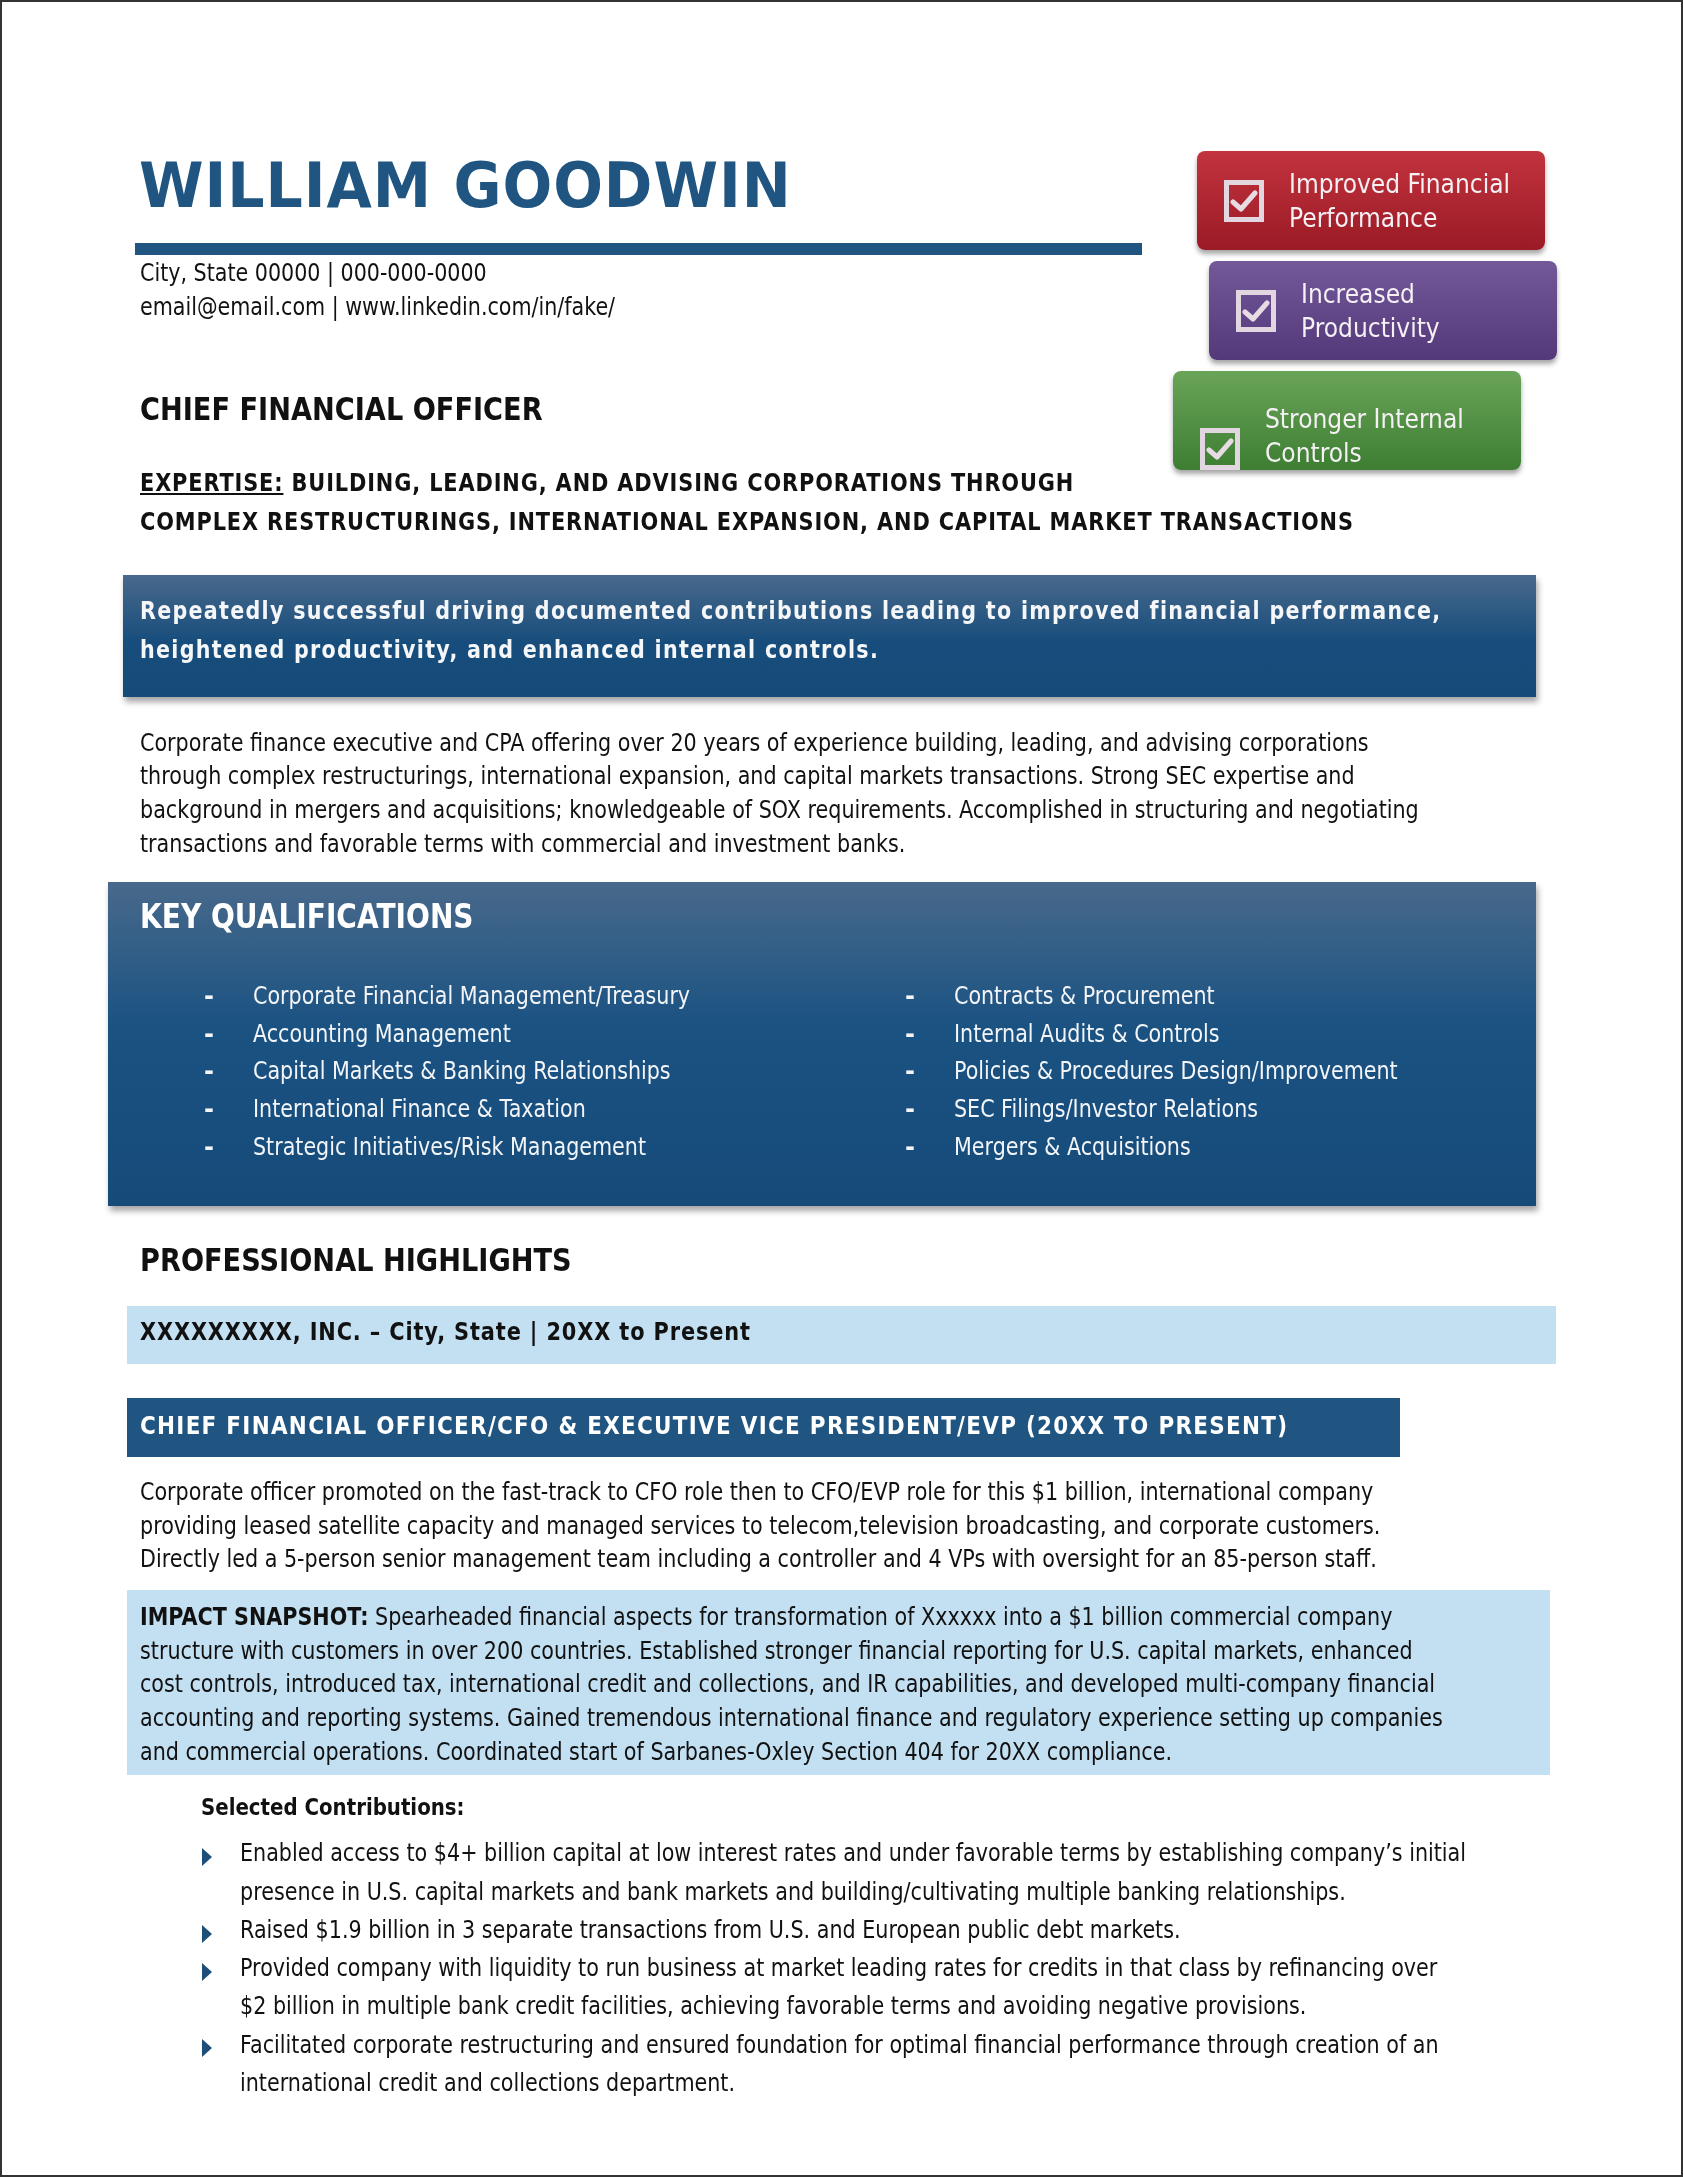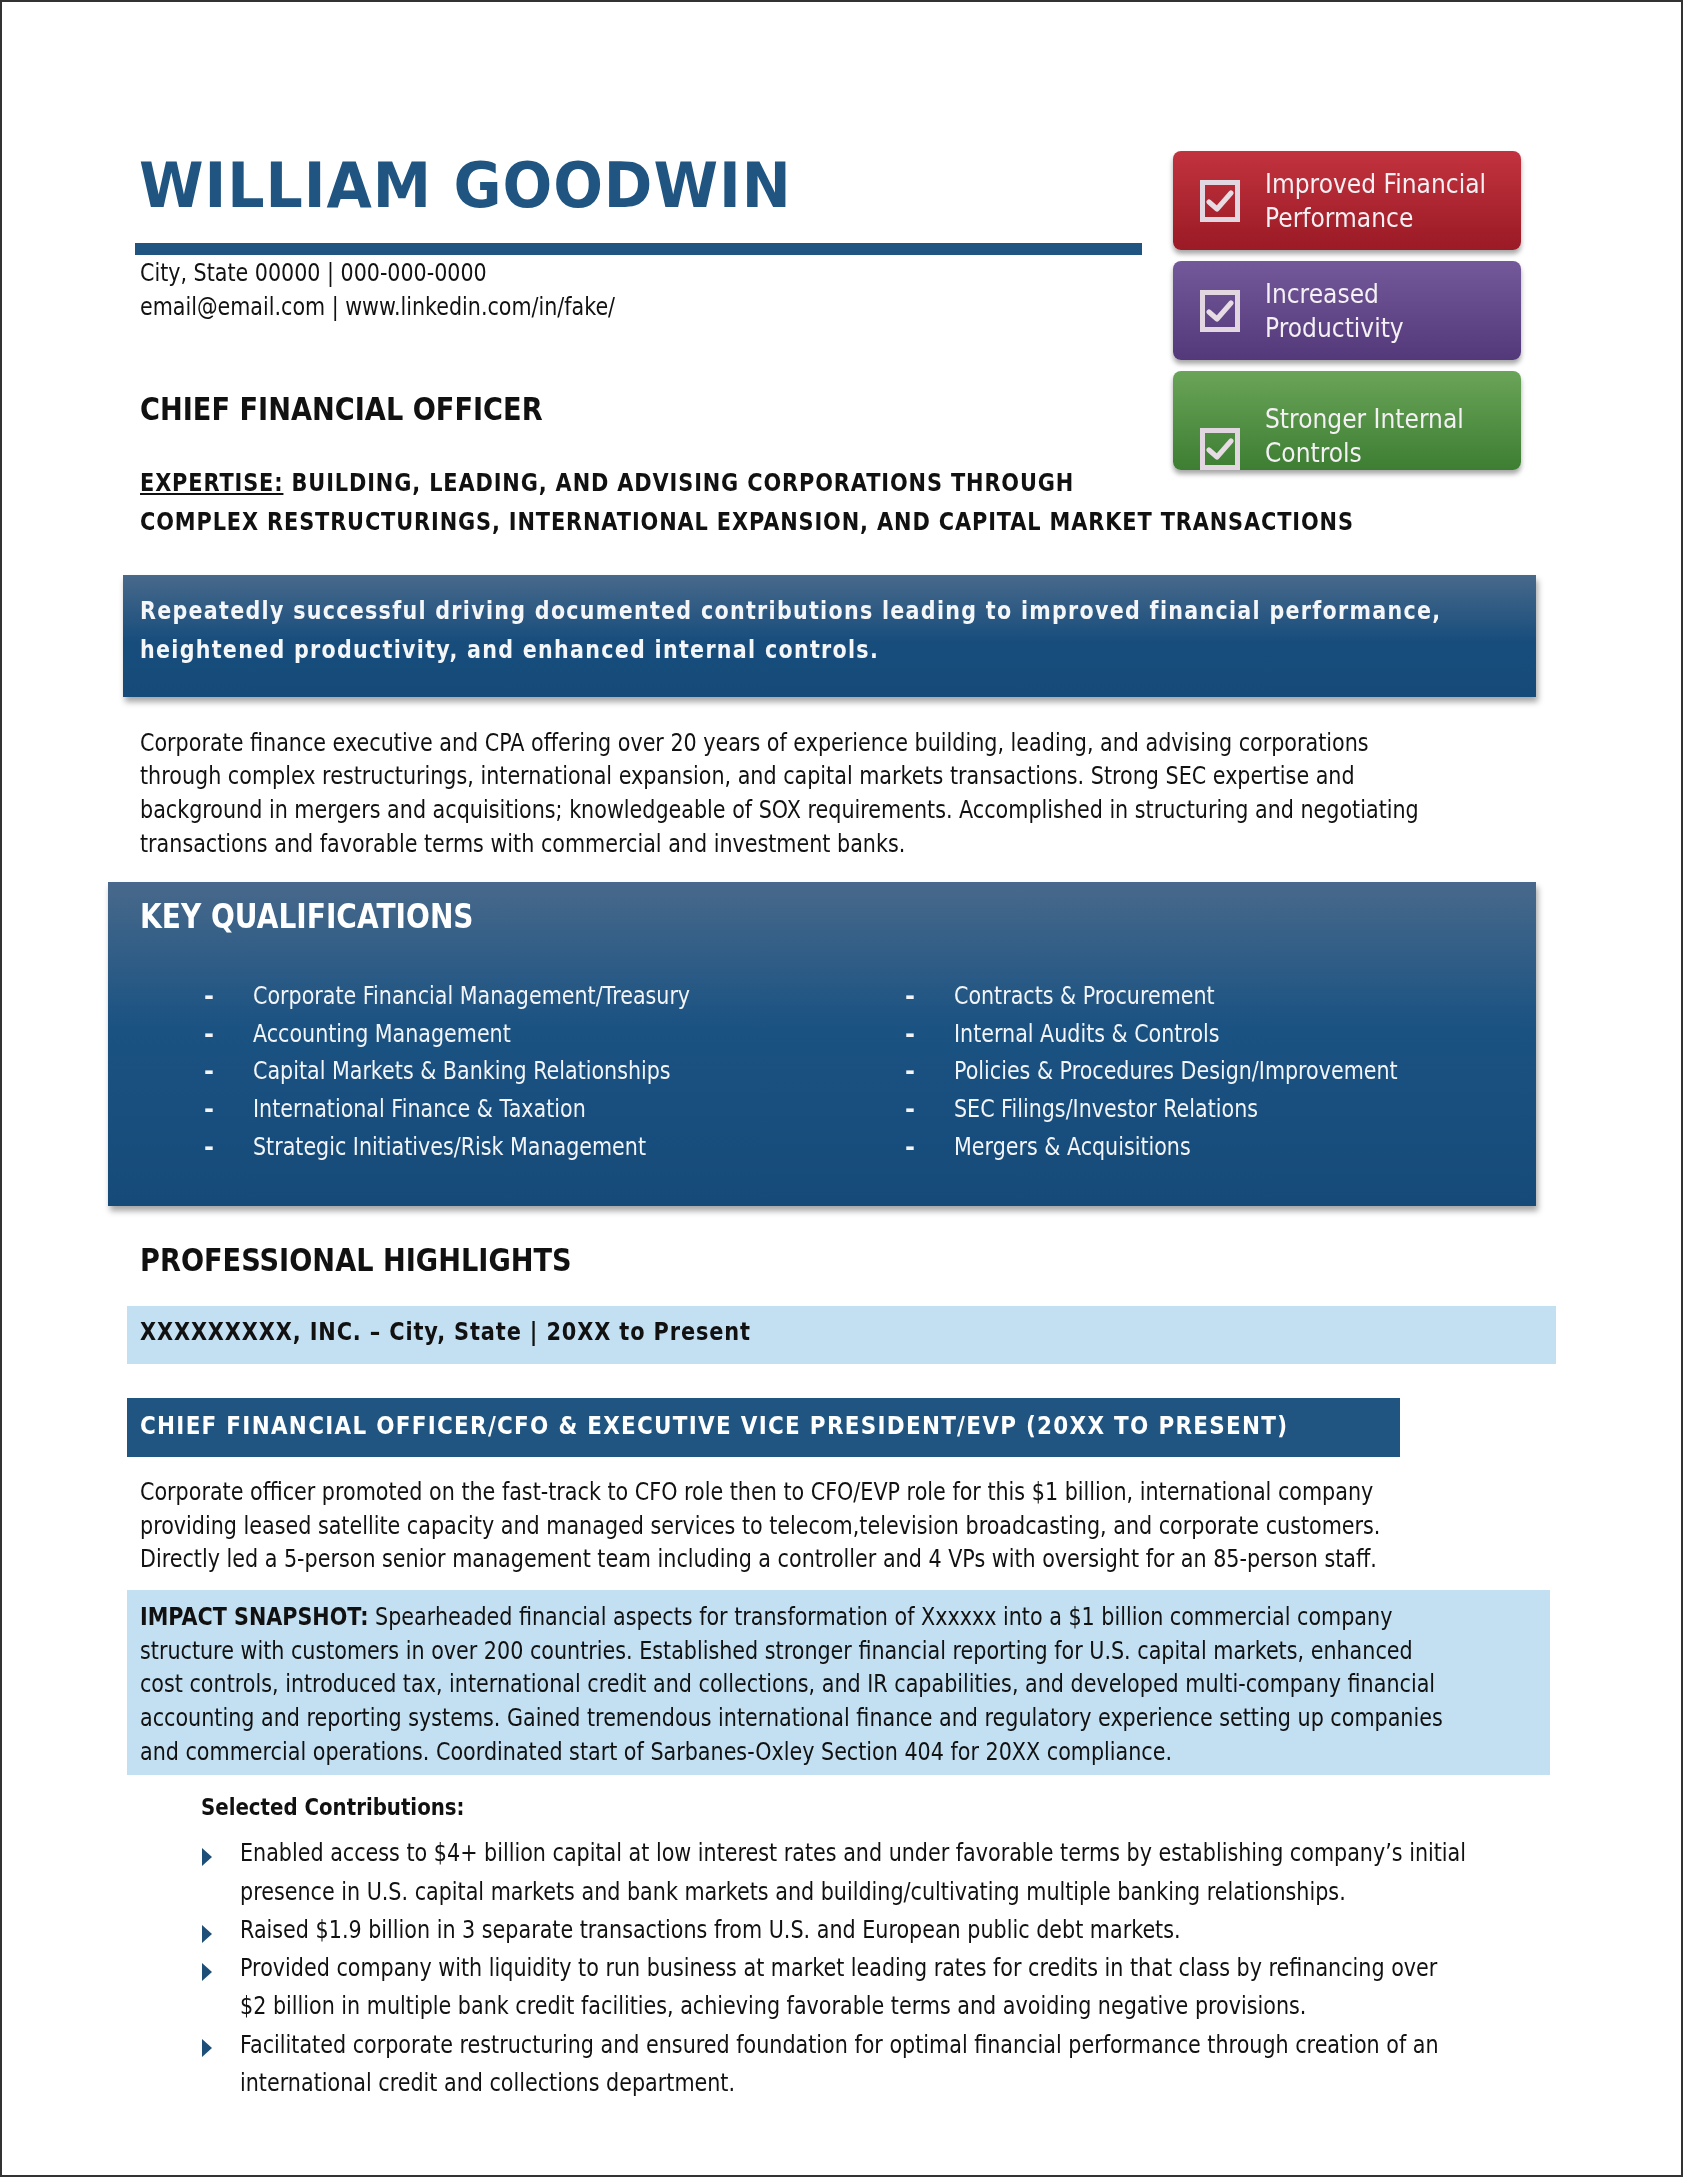--- a/index.html
+++ b/index.html
@@ -6,22 +6,22 @@
   html, body { width: 1683px; height: 2177px; background: #ffffff; }
   body { position: relative; font-family: "Liberation Sans", "DejaVu Sans", sans-serif; color: #111; overflow: hidden; }
   .page-border { position: absolute; left: 0; top: 0; width: 1683px; height: 2177px; border: 2px solid #333; pointer-events: none; }
   .abs { position: absolute; }
 
   .name { left: 139px; top: 149px; font-size: 63px; font-weight: bold; color: #1f5580; letter-spacing: 1px; white-space: nowrap; font-family: "DejaVu Sans", sans-serif; transform: scaleX(0.93); transform-origin: left; }
   .rule { left: 135px; top: 243px; width: 1007px; height: 12px; background: #1f5580; }
   .contact { left: 140px; font-size: 24px; color: #111; white-space: nowrap; font-family: "DejaVu Sans", sans-serif; transform: scaleX(0.86); transform-origin: left; }
 
   .badge { left: 1173px; width: 348px; height: 99px; border-radius: 8px; color: #f4f0f4; box-shadow: 0 4px 5px rgba(0,0,0,0.35); display: flex; align-items: center; }
-  .badge.red { top: 151px; background: linear-gradient(#c2333e, #9a1a25); }
-  .badge.purple { top: 261px; background: linear-gradient(#73599a, #54397a); }
+  .badge.red { top: 151px; background: linear-gradient(#c2333e, #9a1a25); margin-left: 24px; }
+  .badge.purple { top: 261px; background: linear-gradient(#73599a, #54397a); margin-left: 36px; }
   .badge.green { top: 371px; background: linear-gradient(#6aa458, #3d7e33); align-items: flex-end; }
   .badge .cb { width: 40px; height: 42px; margin-left: 27px; border: 5px solid #e2d6e0; display: flex; align-items: center; justify-content: center; flex-shrink: 0; }
   .badge .cb svg { width: 28px; height: 24px; }
   .badge .btext { margin-left: 25px; font-size: 26px; line-height: 34px; font-family: "DejaVu Sans", sans-serif; transform: scaleX(0.9); transform-origin: left; white-space: nowrap; }
 
   .role-title { left: 140px; top: 390px; font-size: 32px; font-weight: bold; white-space: nowrap; font-family: "DejaVu Sans", sans-serif; transform: scaleX(0.85); transform-origin: left; }
   .expertise { left: 140px; font-size: 24px; font-weight: bold; letter-spacing: 1px; white-space: nowrap; font-family: "DejaVu Sans", sans-serif; transform: scaleX(0.87); transform-origin: left; }
   .expertise .u { text-decoration: underline; }
 
   .banner { left: 123px; top: 575px; width: 1413px; height: 122px; background: linear-gradient(#48698b, #174d7c 55%, #164b79); box-shadow: 2px 5px 6px rgba(0,0,0,0.35); }

